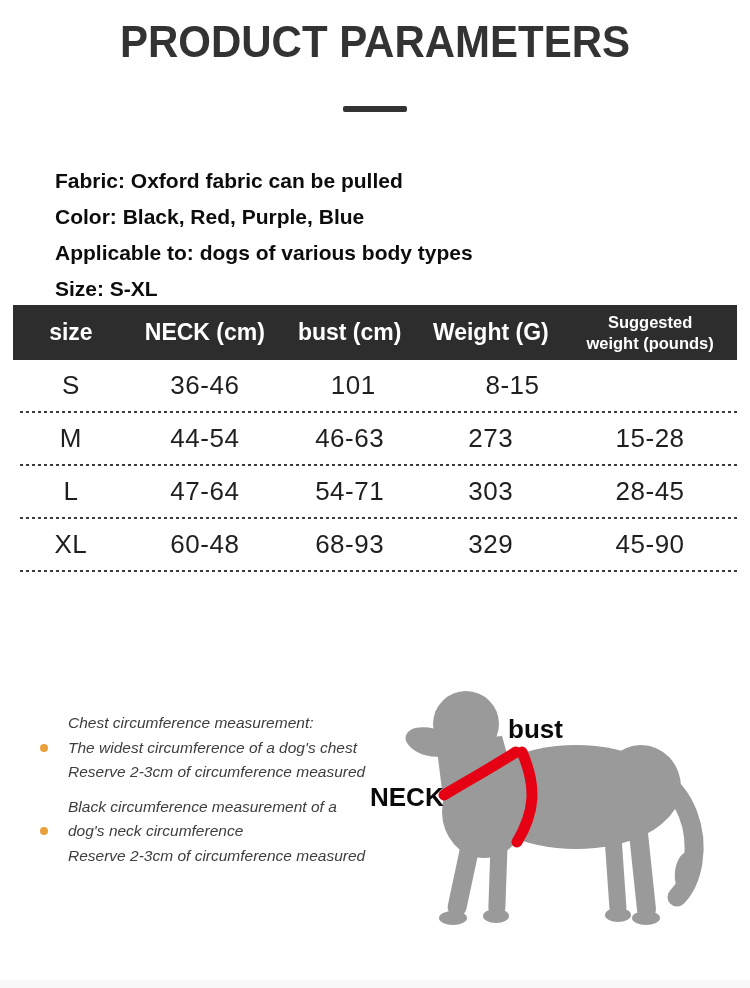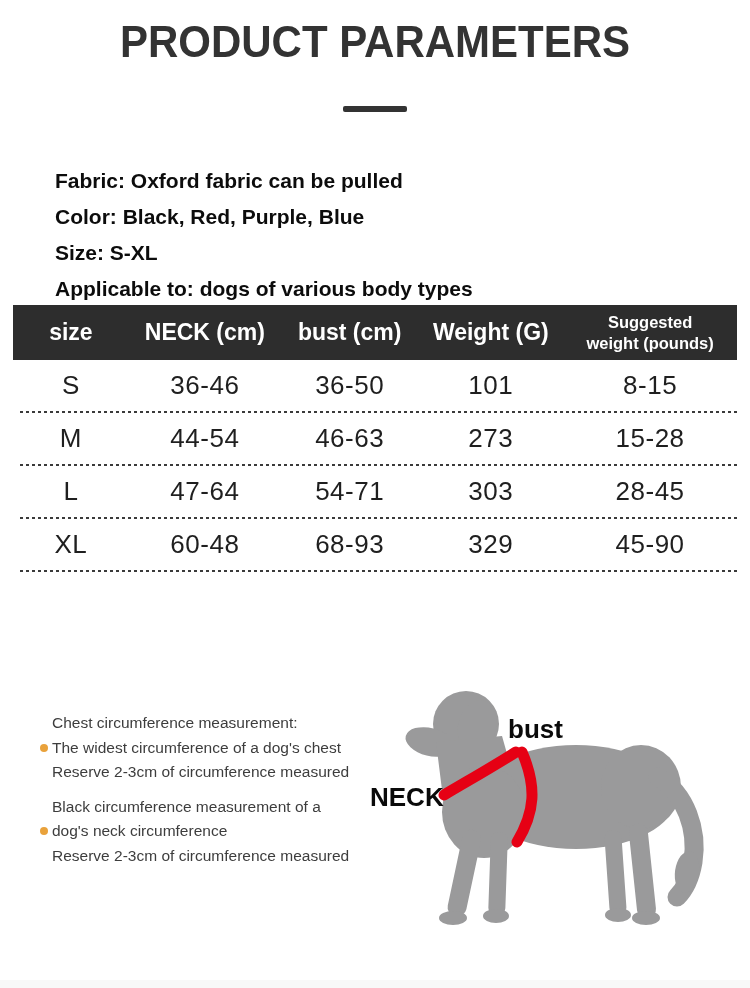--- a/index.html
+++ b/index.html
@@ -65,21 +65,21 @@
     color: var(--table-text, #1f1f1f); letter-spacing: 0.5px;
   }
   .sep {
     height: 2px; margin-left: 7px;
     background: repeating-linear-gradient(90deg,
       #3a3a3a 0 3px, transparent 3px 6px);
   }
 
   
   .notes { position: absolute; top: 711px; left: 40px; width: 360px; }
-  .note { display: flex; gap: 4px; margin-bottom: 10px; }
+  .note { display: flex; gap: 20px; margin-bottom: 10px; font-style: italic; }
   .note-bullet {
     width: 8px; height: 8px; border-radius: 50%;
     background: var(--bullet-orange, #e9a23b);
     align-self: center; flex-shrink: 0;
   }
   .note-lines p {
     margin: 0; font-size: 15.5px; line-height: 24.5px;
     color: var(--notes-text, #3d3d3d); white-space: nowrap;
   }
 
@@ -105,39 +105,38 @@
 <body>
 
 <div class="page">
 
   <h1 class="page-title">PRODUCT PARAMETERS</h1>
   <div class="title-underline"></div>
 
   <div class="specs">
     <p>Fabric: Oxford fabric can be pulled</p>
     <p>Color: Black, Red, Purple, Blue</p>
+    <p>Applicable to: dogs of various body types</p>
     <p>Size: S-XL</p>
-    <p>Applicable to: dogs of various body types</p>
   </div>
 
   <div class="size-table">
     <div class="thead">
       <div class="th c1">size</div>
       <div class="th c2">NECK (cm)</div>
       <div class="th c3">bust (cm)</div>
       <div class="th c4">Weight (G)</div>
       <div class="th c5 small">
         <span>Suggested weight (pounds)</span>
       </div>
     </div>
 
     <div class="trow">
       <div class="td c1">S</div>
       <div class="td c2">36-46</div>
-      <div class="td c3">36-50</div>
       <div class="td c4">101</div>
       <div class="td c5">8-15</div>
     </div>
     <div class="sep"></div>
 
     <div class="trow">
       <div class="td c1">M</div>
       <div class="td c2">44-54</div>
       <div class="td c3">46-63</div>
       <div class="td c4">273</div>

